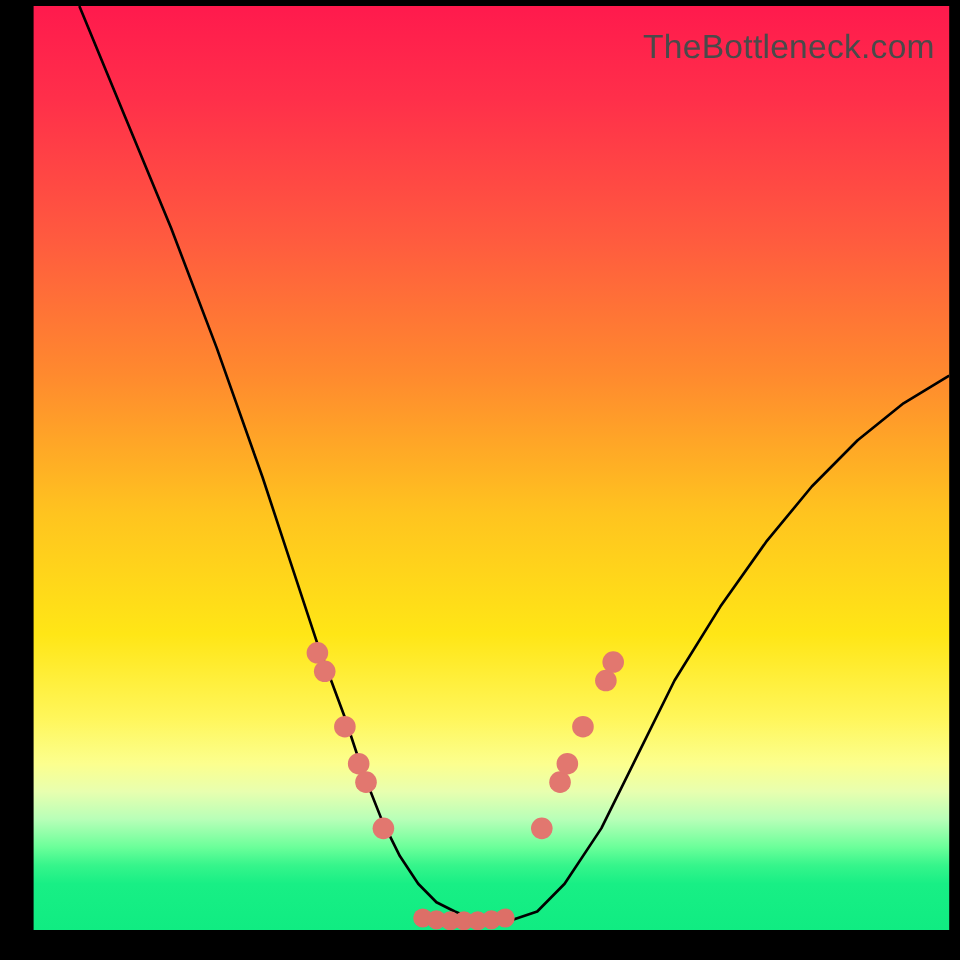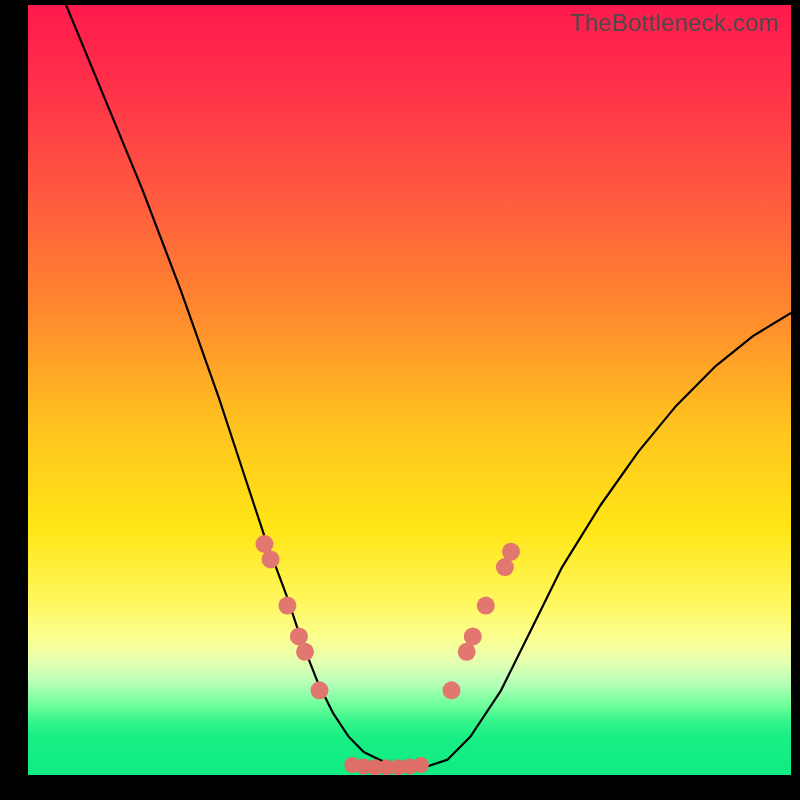--- a/index.html
+++ b/index.html
@@ -36,24 +36,24 @@
       #e8ffaf 85%,
       #b8ffb8 88%,
       #6cff9a 91%,
       #36f58b 93%,
       #18ef85 95%,
       #10ec82 100%
     );
   }
   .watermark {
     position: absolute;
-    top: 4px;
+    top: 18px;
     right: 12px;
     color: #4a4a4a;
-    font-size: 24px;
+    font-size: 28px;
     font-weight: 500;
     letter-spacing: 0.2px;
     user-select: none;
   }
   svg.curve {
     position: absolute;
     left: 0; top: 0;
     width: 763px; height: 770px;
   }
   .line {

